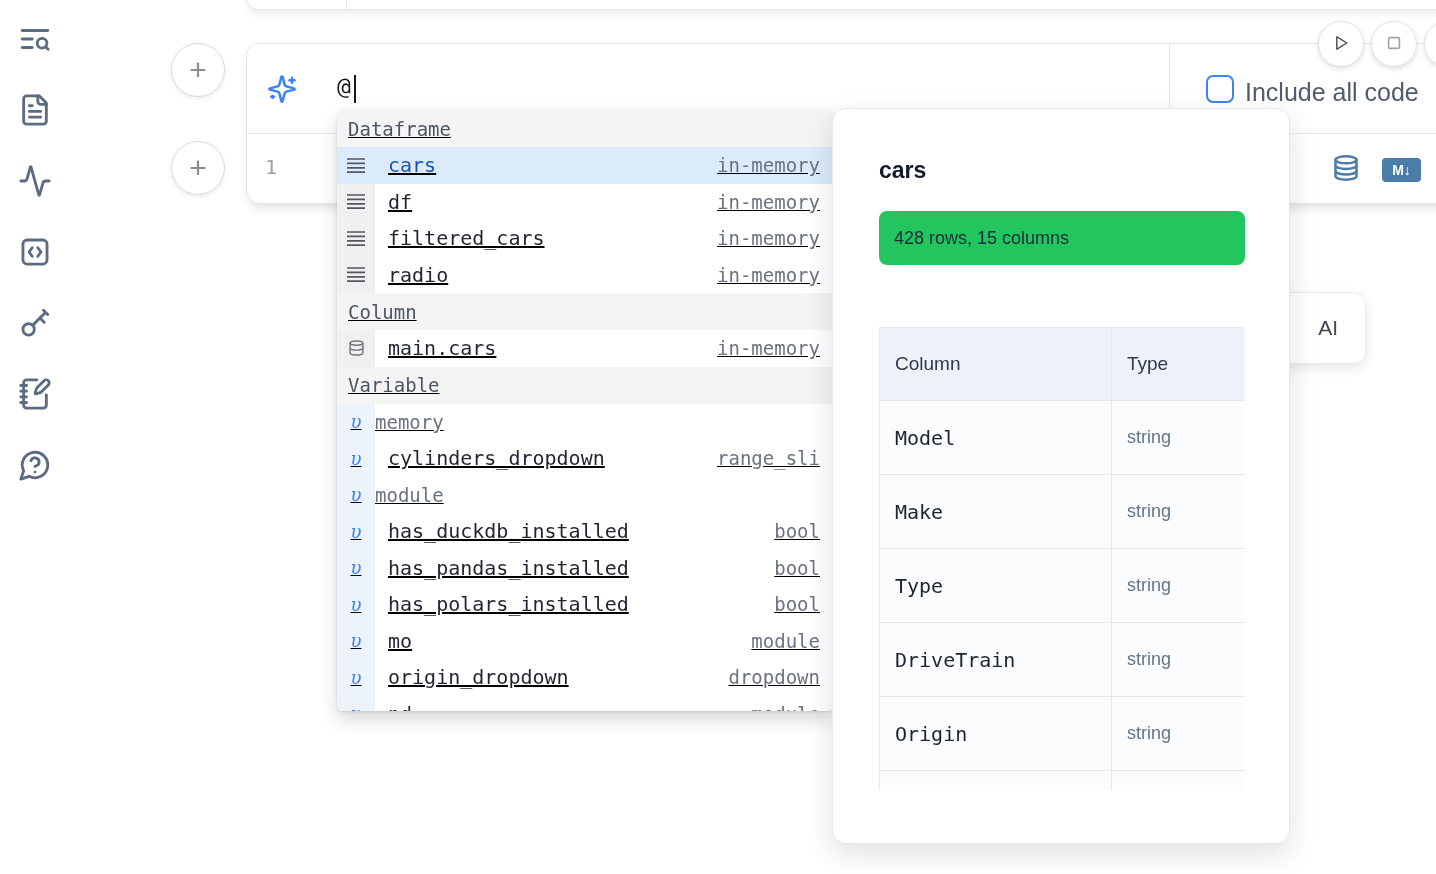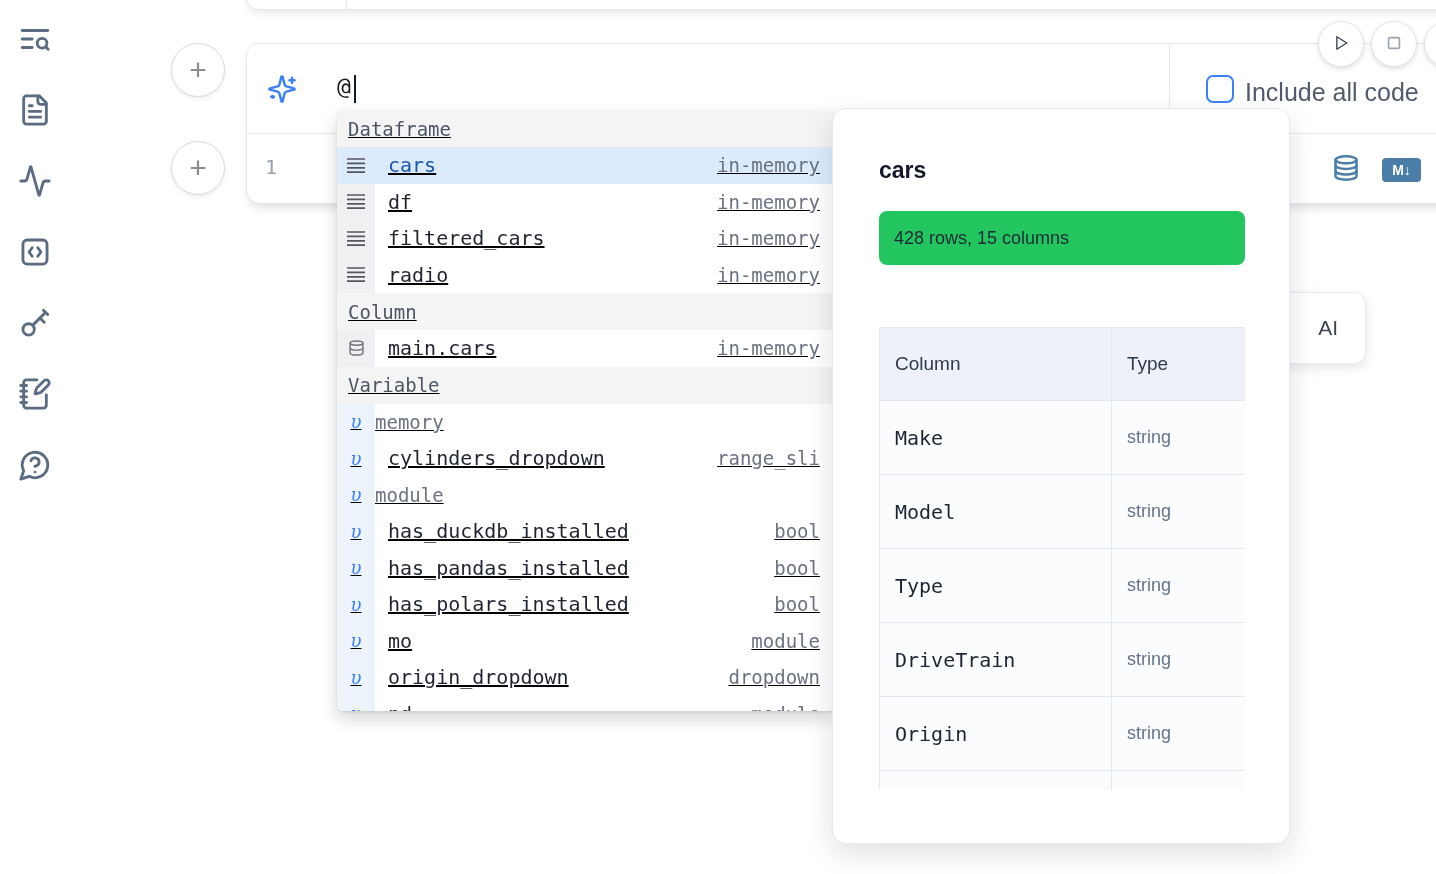--- a/index.html
+++ b/index.html
@@ -363,25 +363,25 @@
           <col class="c2">
         </colgroup>
       <thead>
           <tr>
         <th>Column</th>
         <th>Type</th>
       </tr>
         </thead>
       <tbody id="schema-body">
           <tr>
+            <td class="col-name mono">Model</td>
+            <td class="col-type">string</td>
+          </tr>
+          <tr>
             <td class="col-name mono">Make</td>
-            <td class="col-type">string</td>
-          </tr>
-          <tr>
-            <td class="col-name mono">Model</td>
             <td class="col-type">string</td>
           </tr>
           <tr>
             <td class="col-name mono">Type</td>
             <td class="col-type">string</td>
           </tr>
           <tr>
             <td class="col-name mono">DriveTrain</td>
             <td class="col-type">string</td>
           </tr>

